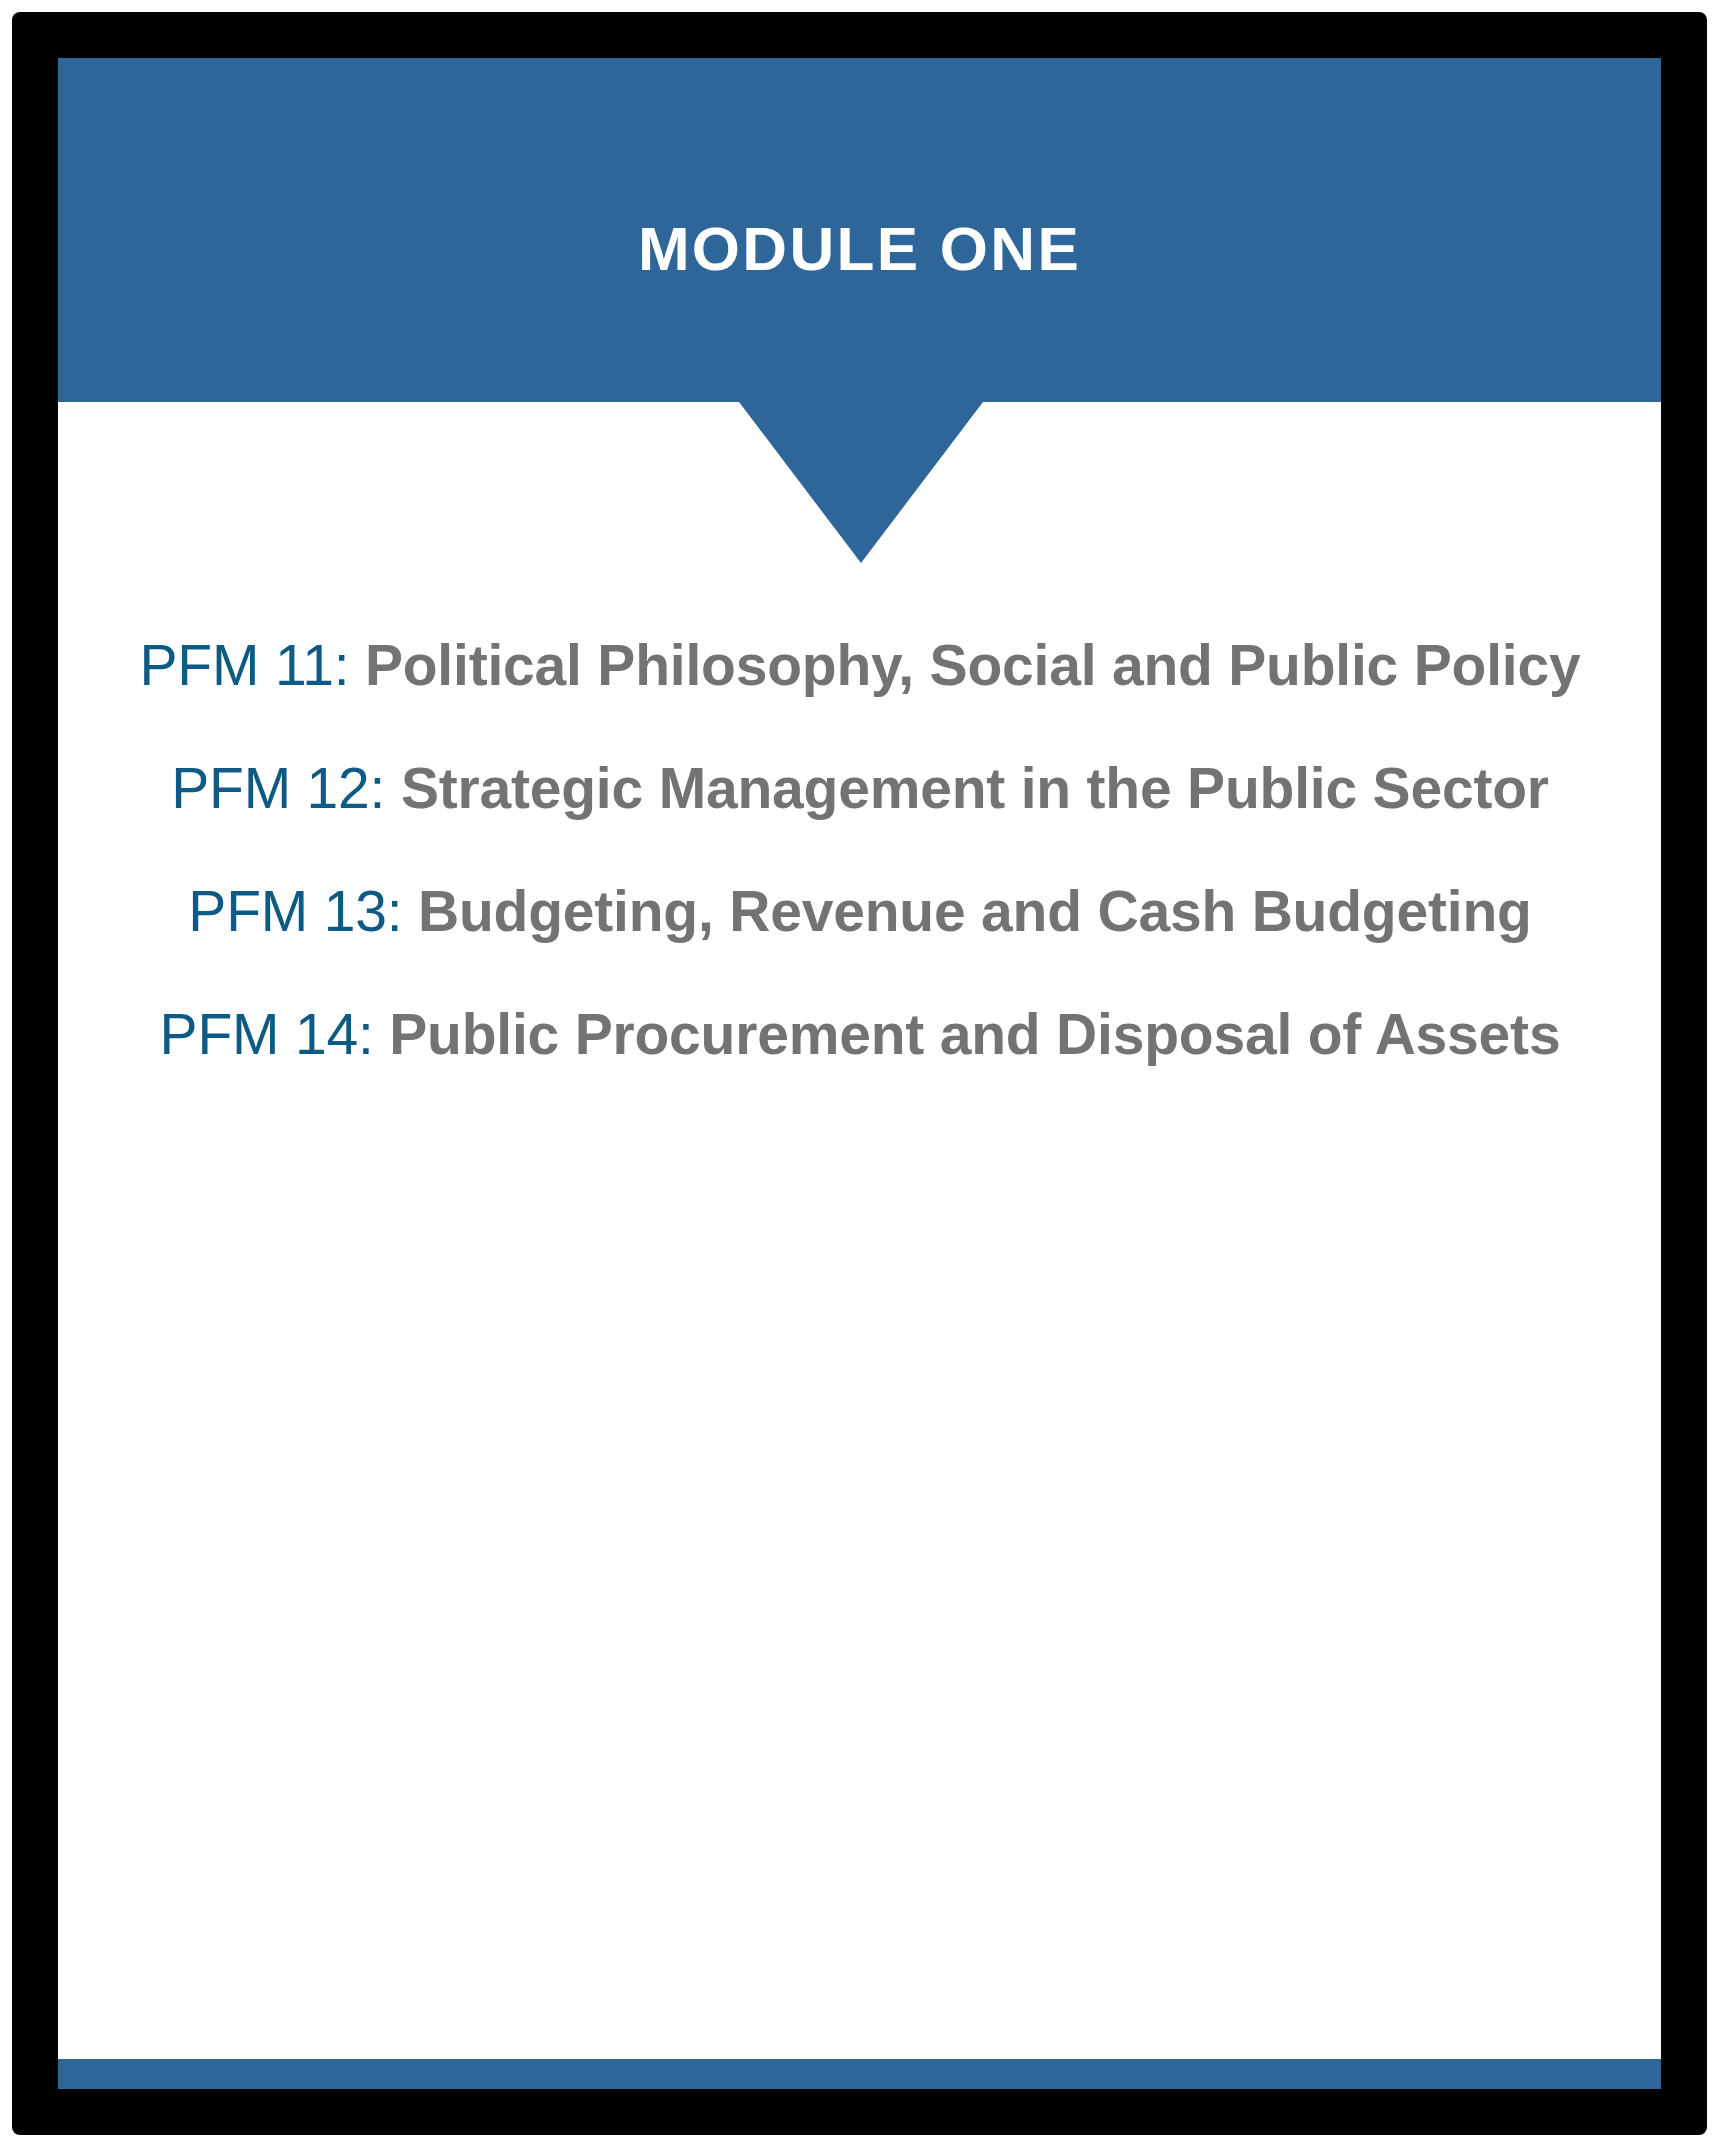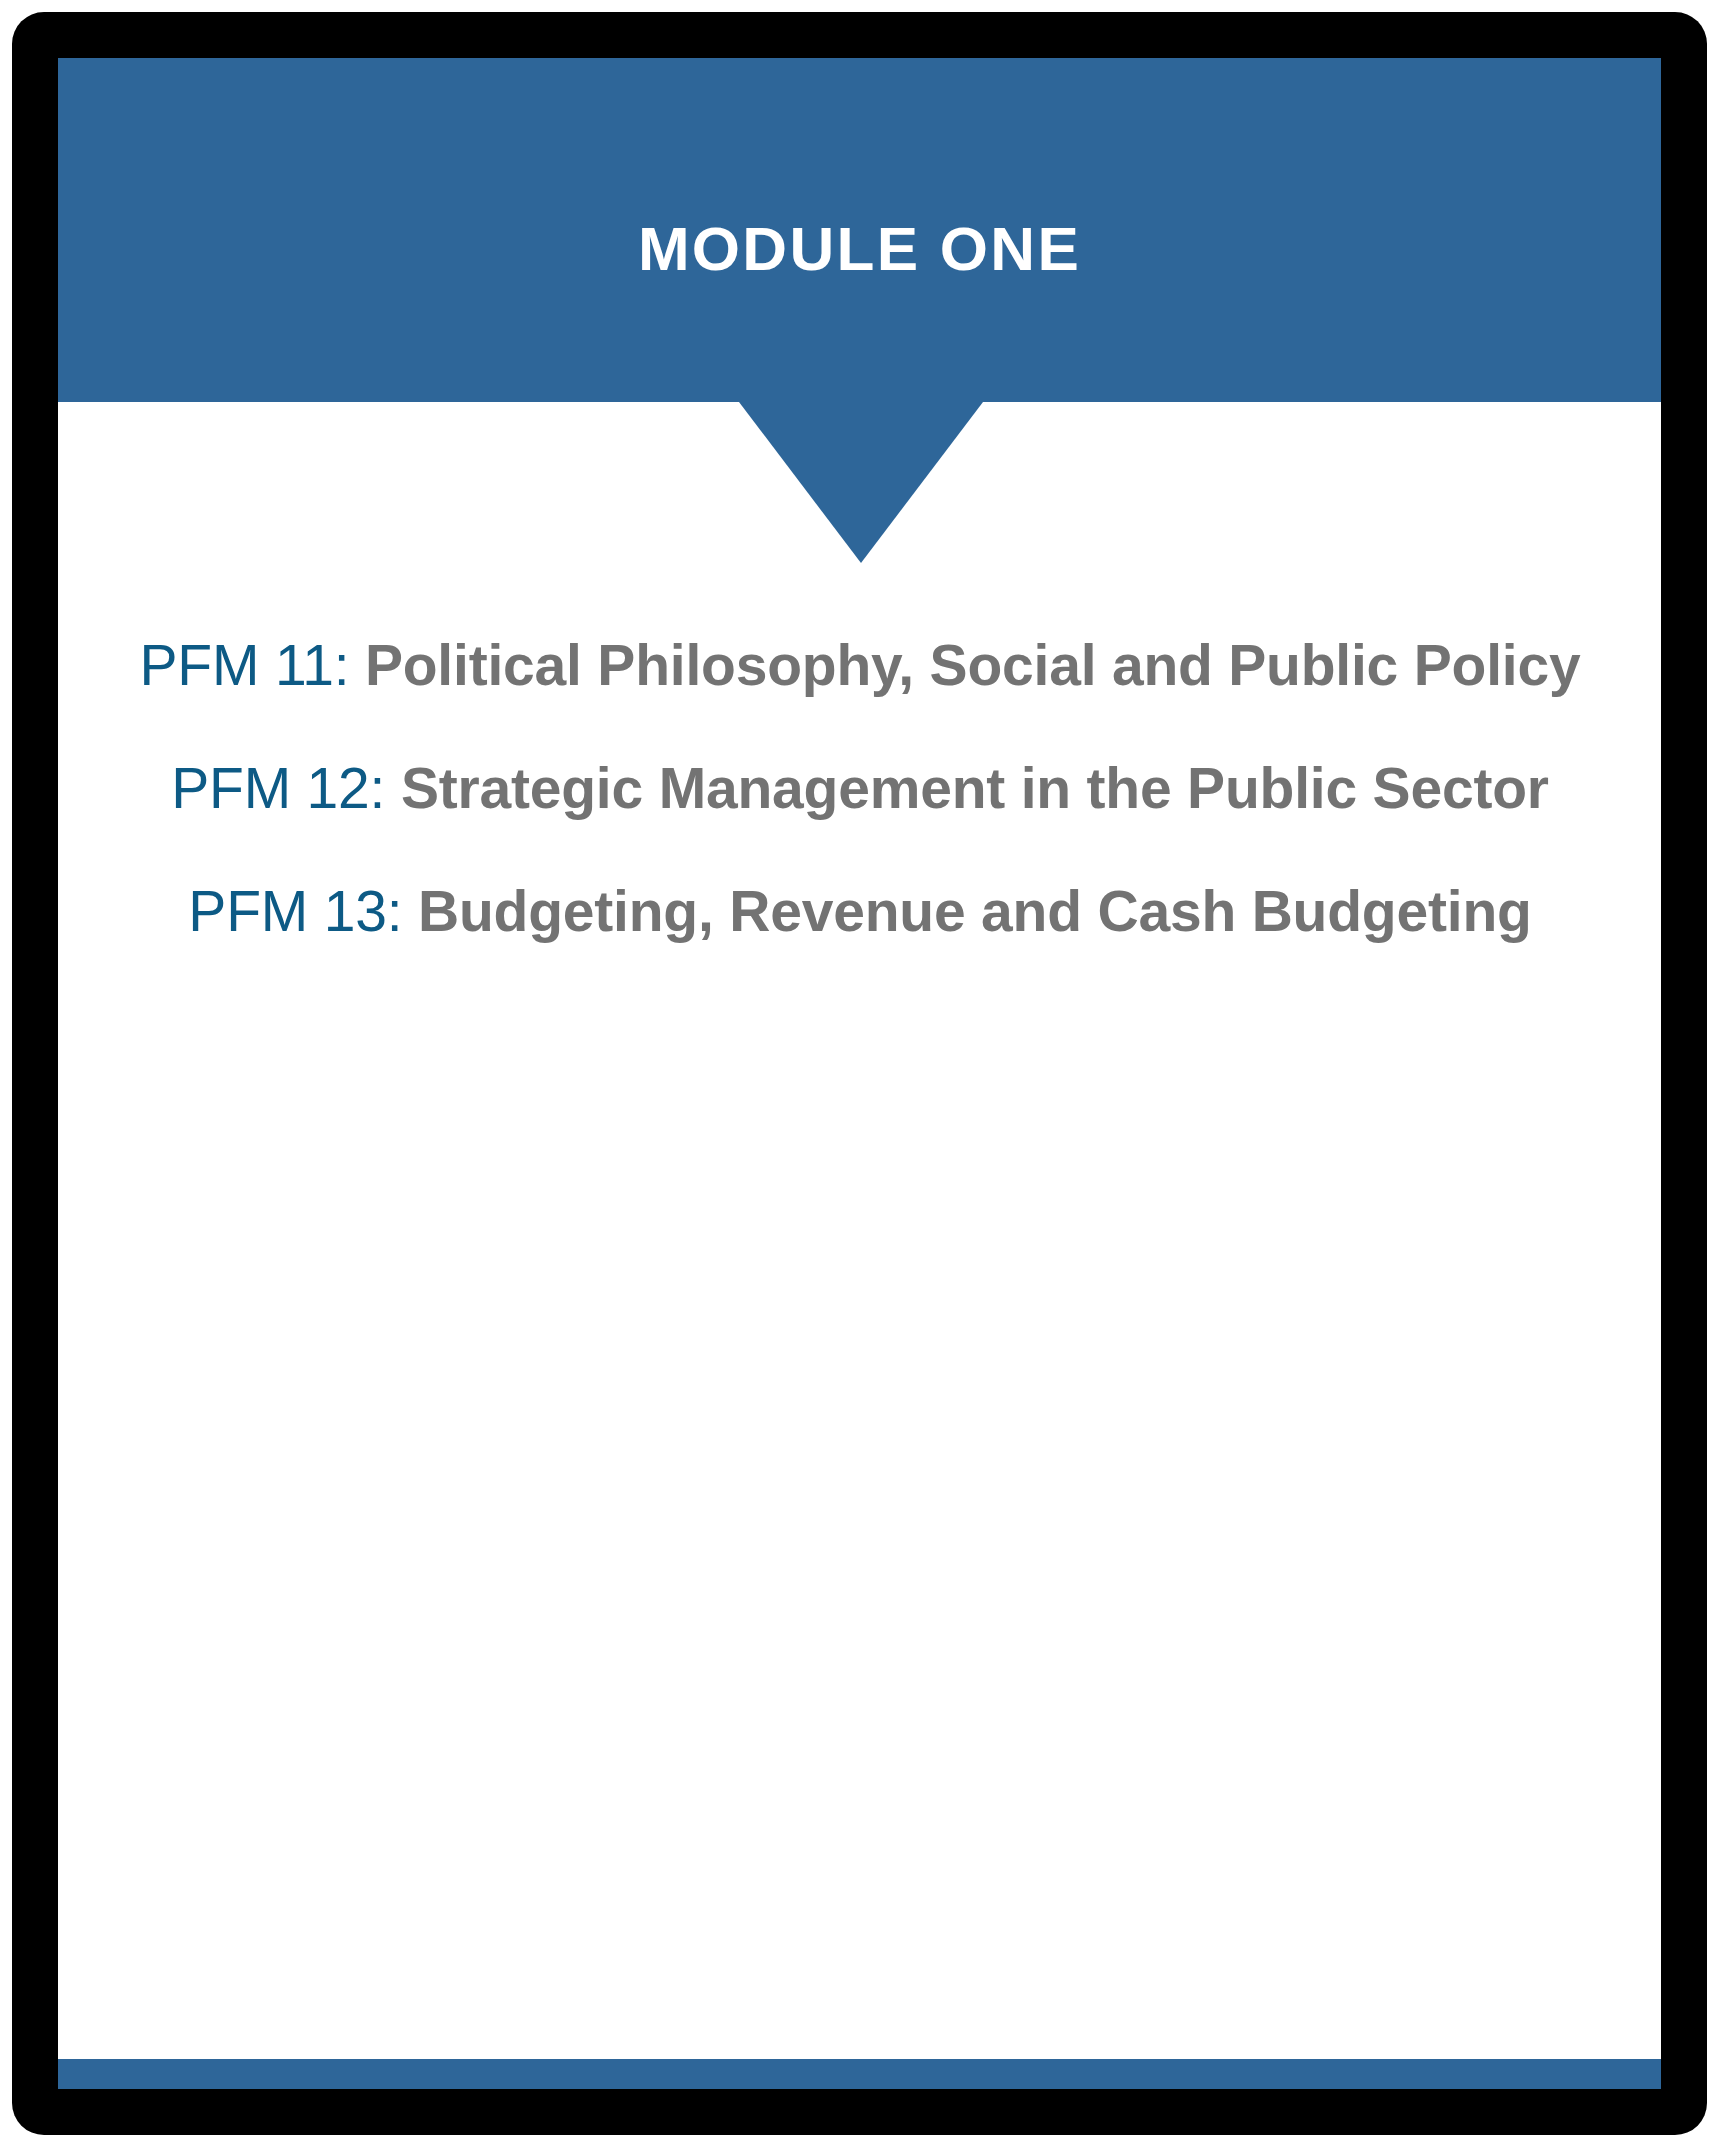--- a/index.html
+++ b/index.html
@@ -16,21 +16,21 @@
 
   
   .card-frame {
     position: absolute;
     left: 12px;
     top: 12px;
     width: 1695px;
     height: 2123px;
     box-sizing: border-box;
     background: #000000;
-    border-radius: 32px;
+    border-radius: 8px;
   }
 
   
   .card-inner {
     position: absolute;
     left: 46px;
     top: 46px;
     width: 1603px;
     height: 2031px;
     box-sizing: border-box;
@@ -143,20 +143,24 @@
       <p class="module-item">
         <span class="module-code">PFM 12:</span>
         <span class="module-title">Strategic Management in the Public Sector</span>
       </p>
 
       <p class="module-item">
         <span class="module-code">PFM 13:</span>
         <span class="module-title">Budgeting, Revenue and Cash Budgeting</span>
       </p>
 
+      <p class="module-item">
+        <span class="module-code">PFM 14:</span>
+        <span class="module-title">Public Procurement and Disposal of Assets</span>
+      </p>
 
 
     </div>
 
     <div class="footer-band"></div>
 
   </div>
 </div>
 
 

